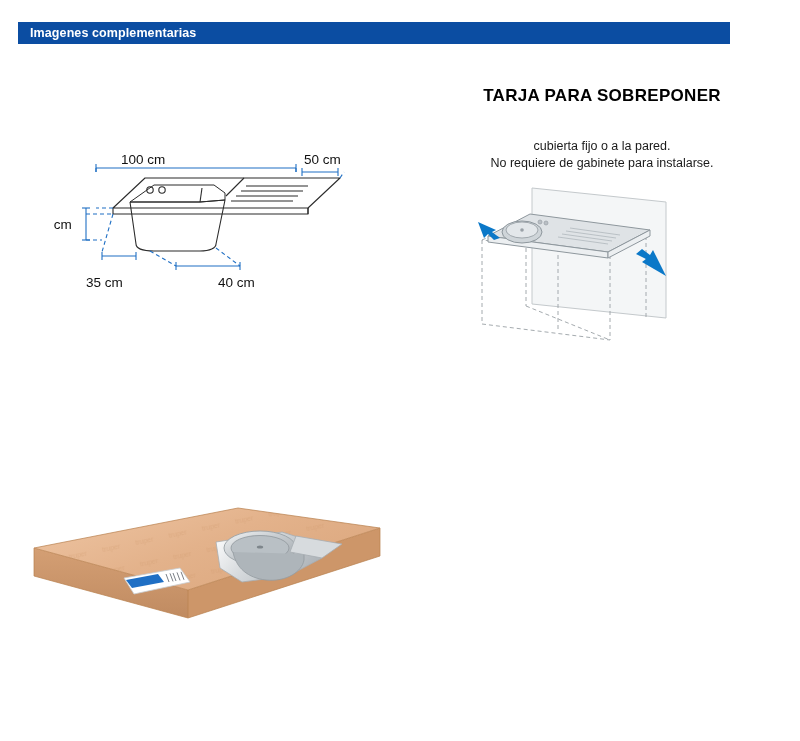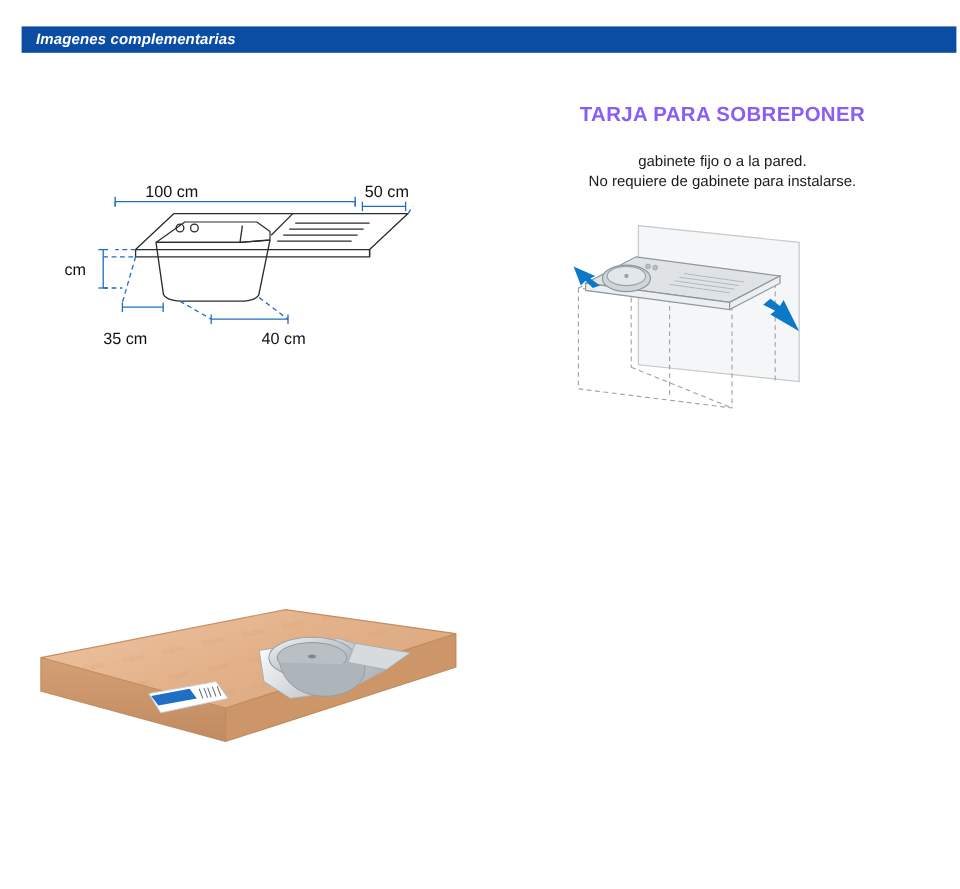--- a/index.html
+++ b/index.html
@@ -13,49 +13,48 @@
     position: relative;
     font-family: "Liberation Sans", sans-serif;
     overflow: hidden;
   }
 
   
   .header-bar {
     position: absolute;
     left: 18px;
     top: 22px;
-    width: 779px;
+    width: 712px;
     height: 22px;
     background: #0b4da2;
     display: flex;
     align-items: center;
-    font-style: italic;
   }
   .header-bar .title {
     color: #ffffff;
     font-size: 12.5px;
     font-weight: bold;
     padding-left: 12px;
     letter-spacing: 0.1px;
   }
 
   
   .right-col {
     position: absolute;
     left: 452px;
     top: 86px;
     width: 300px;
     text-align: center;
   }
   .right-col .headline {
     font-size: 17px;
     font-weight: bold;
-    color: #8b5cf6;
+    color: #000000;
     letter-spacing: 0.3px;
-    margin: 0 0 3px 0;
+    margin: 0 0 15px 0;
     font-family: "Liberation Sans", sans-serif;
   }
   .right-col .subtext {
     font-size: 12.5px;
     color: #1a1a1a;
     line-height: 1.35;
     margin: 0;
   }
 
   
@@ -74,21 +73,21 @@
 <body>
 
 <div class="header-bar">
   <span class="title">Imagenes complementarias</span>
 </div>
 
 <div class="right-col">
   <p class="headline">TARJA PARA SOBREPONER</p>
   <p class="subtext">
     <br>
-    <span>gabinete fijo o a la pared.</span><br>
+    <span>cubierta fijo o a la pared.</span><br>
     <span>No requiere de gabinete para instalarse.</span>
   </p>
 </div>
 
 <div class="svg-area" id="tech-drawing">
 <svg width="330" height="190" viewBox="0 0 330 190" xmlns="http://www.w3.org/2000/svg">
   <g fill="none" stroke="#2b2b2b" stroke-width="1.1" stroke-linejoin="round">
 
     <path d="M63,78 L95,48 L290,48 L258,78 Z"></path>
 

